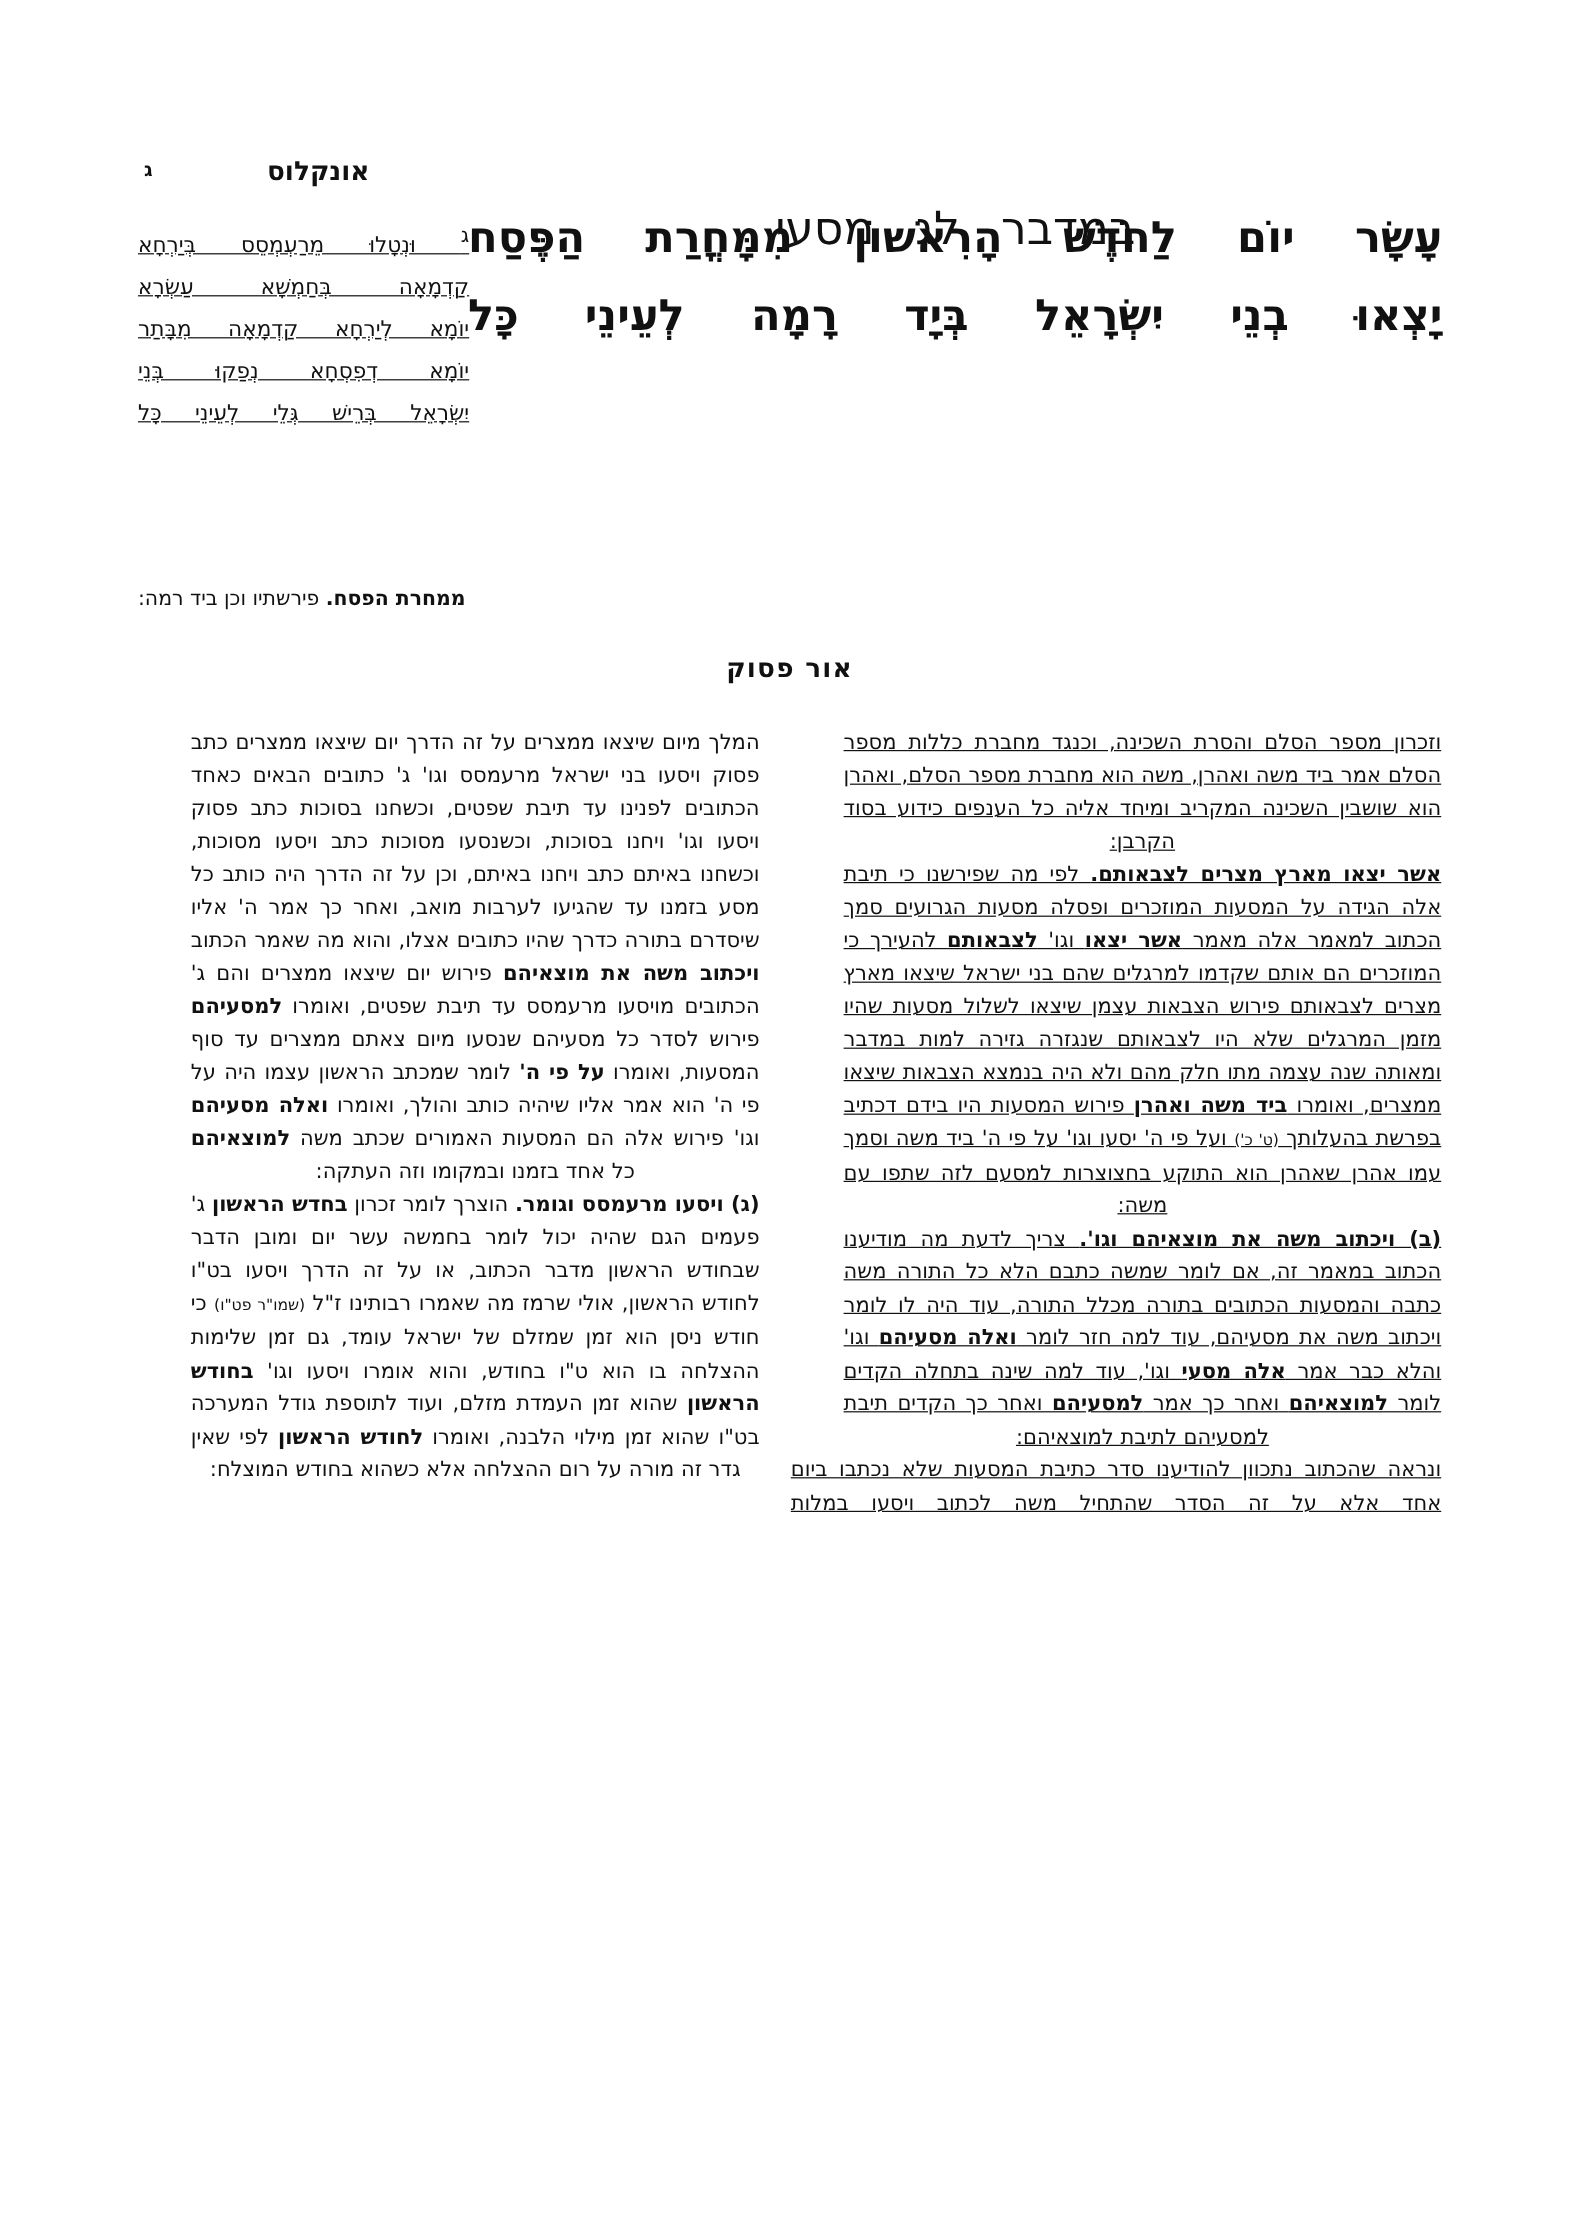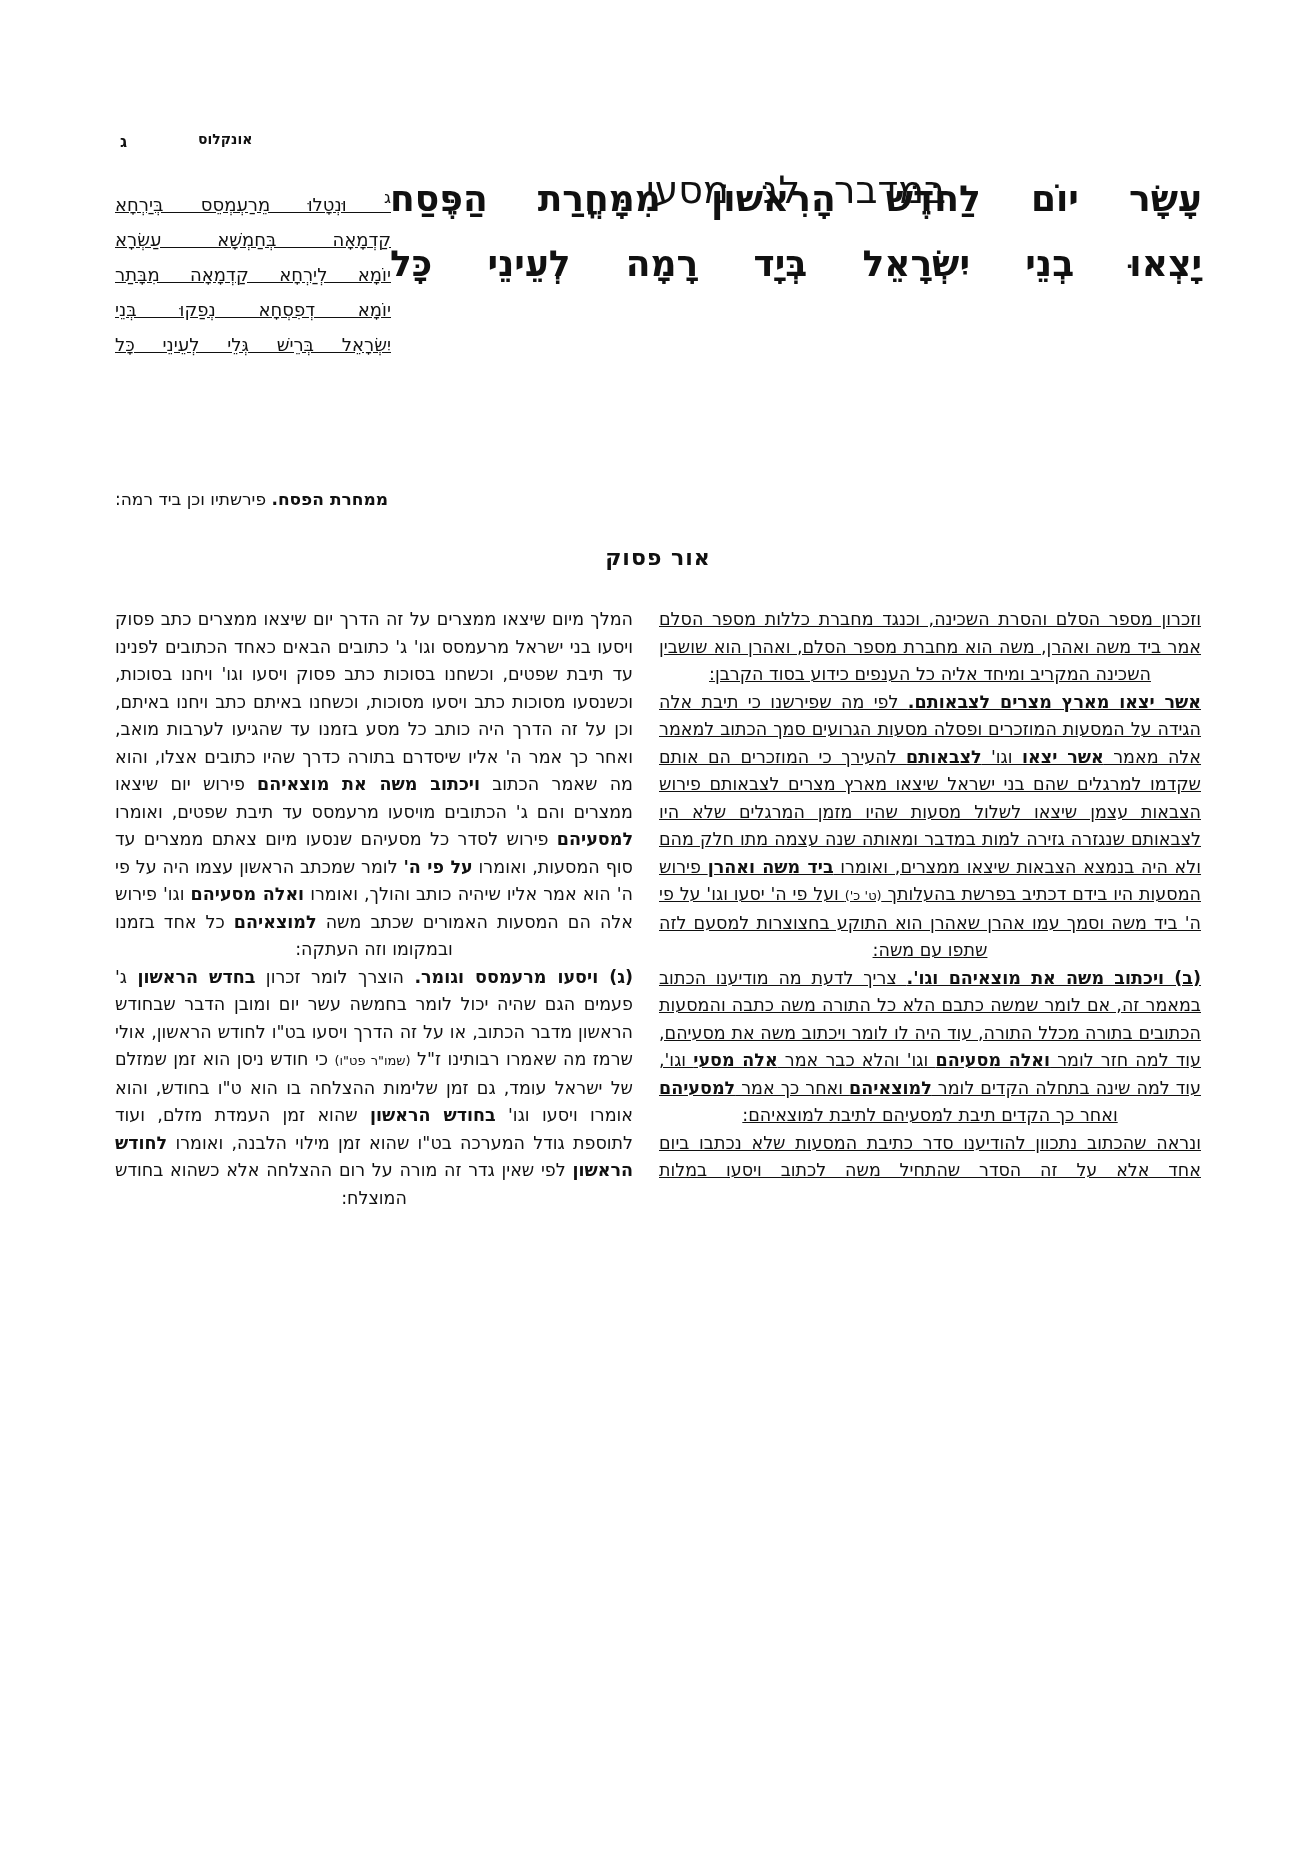--- a/index.html
+++ b/index.html
@@ -13,21 +13,21 @@
     font-family:"DejaVu Sans", sans-serif;
     overflow:hidden;
   }
   
   .running-head-title{
     position:absolute;top:120px;left:390px;width:812px;
     text-align:center;font-size:38px;font-weight:normal;word-spacing:22px;margin-top:48px;
   }
   .onkelos-label{
     position:absolute;top:131px;left:198px;width:110px;
-    text-align:left;font-size:14px;font-weight:bold;
+    text-align:right;font-size:22px;font-weight:bold;
   }
   .page-letter{
     position:absolute;top:132px;left:120px;font-size:16px;font-weight:bold;
   }
   
   .verse-block{
     position:absolute;top:166px;left:390px;width:812px;
     font-size:36px;font-weight:bold;line-height:65px;
   }
   .verse-block .line{text-align:justify;text-align-last:justify;white-space:normal;}
@@ -52,21 +52,21 @@
   .or-hachaim-header{top:545px;}
   
   .columns{
     position:absolute;top:606px;left:115px;width:1086px;
     display:flex;flex-direction:row;gap:26px;align-items:flex-start;
   }
   .col{font-size:17.5px;line-height:27.5px;text-align:justify;}
   .col-right{width:542px;text-decoration:underline;}
   .col-left{width:518px;}
   .para{margin:0;text-align:justify;text-align-last:justify;}
-  .para.end-center{text-align-last:center;}
+  .para.end-center{text-align-last:center;margin-left:44px;}
   .r-b{font-weight:bold;}
   .r-sm{font-size:13px;}
   .ibn-ezra-text .r-b{font-weight:bold;}
 </style>
 </head>
 <body>
 
 <div class="page">
 
   <div class="running-head-title">במדבר לג מסעי</div>

